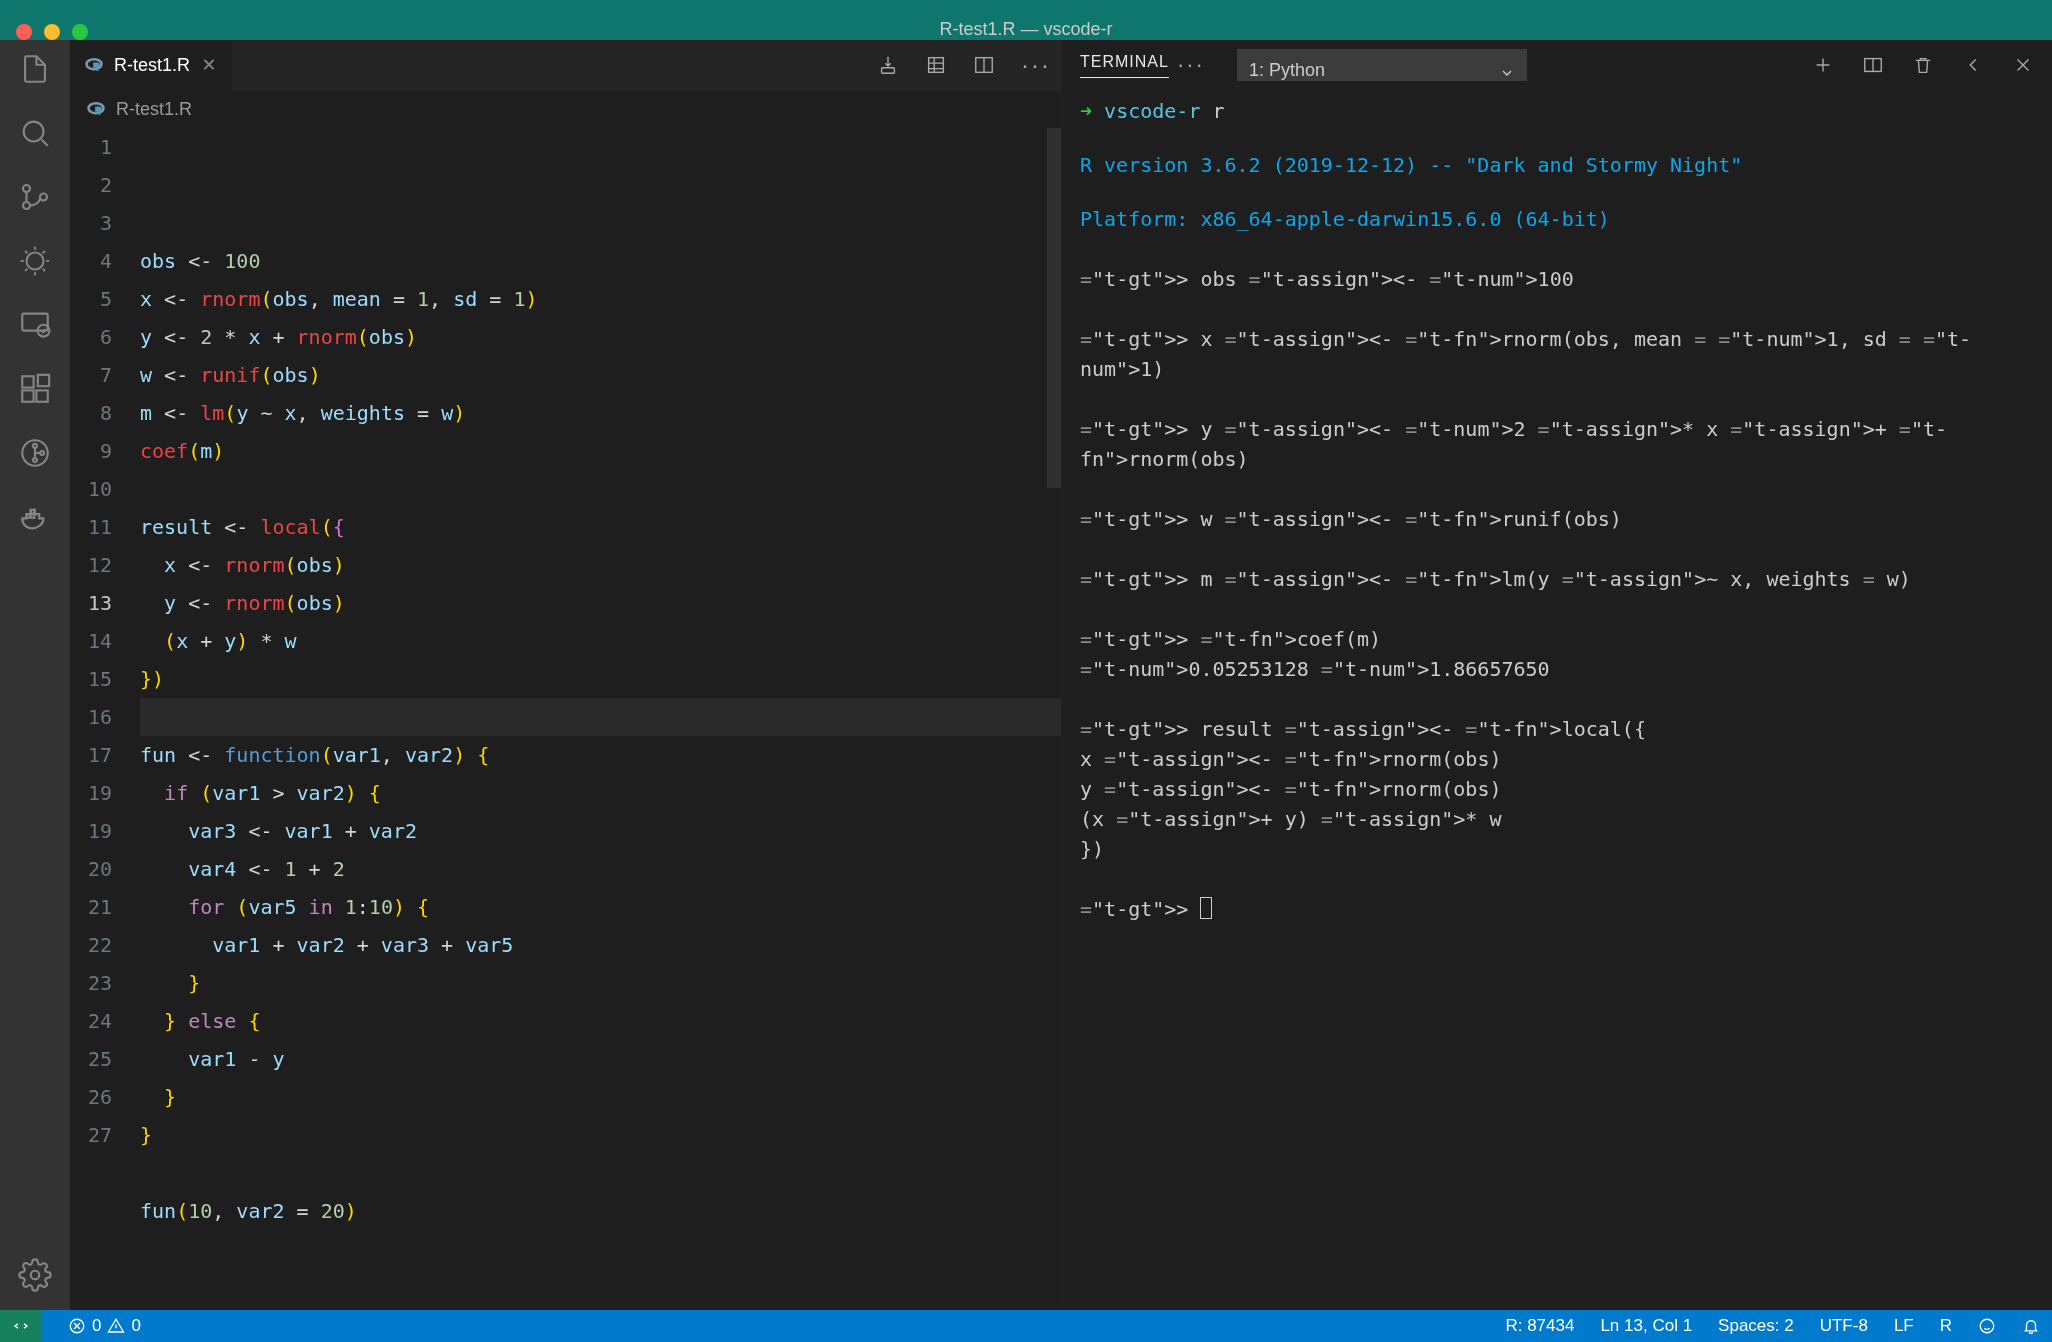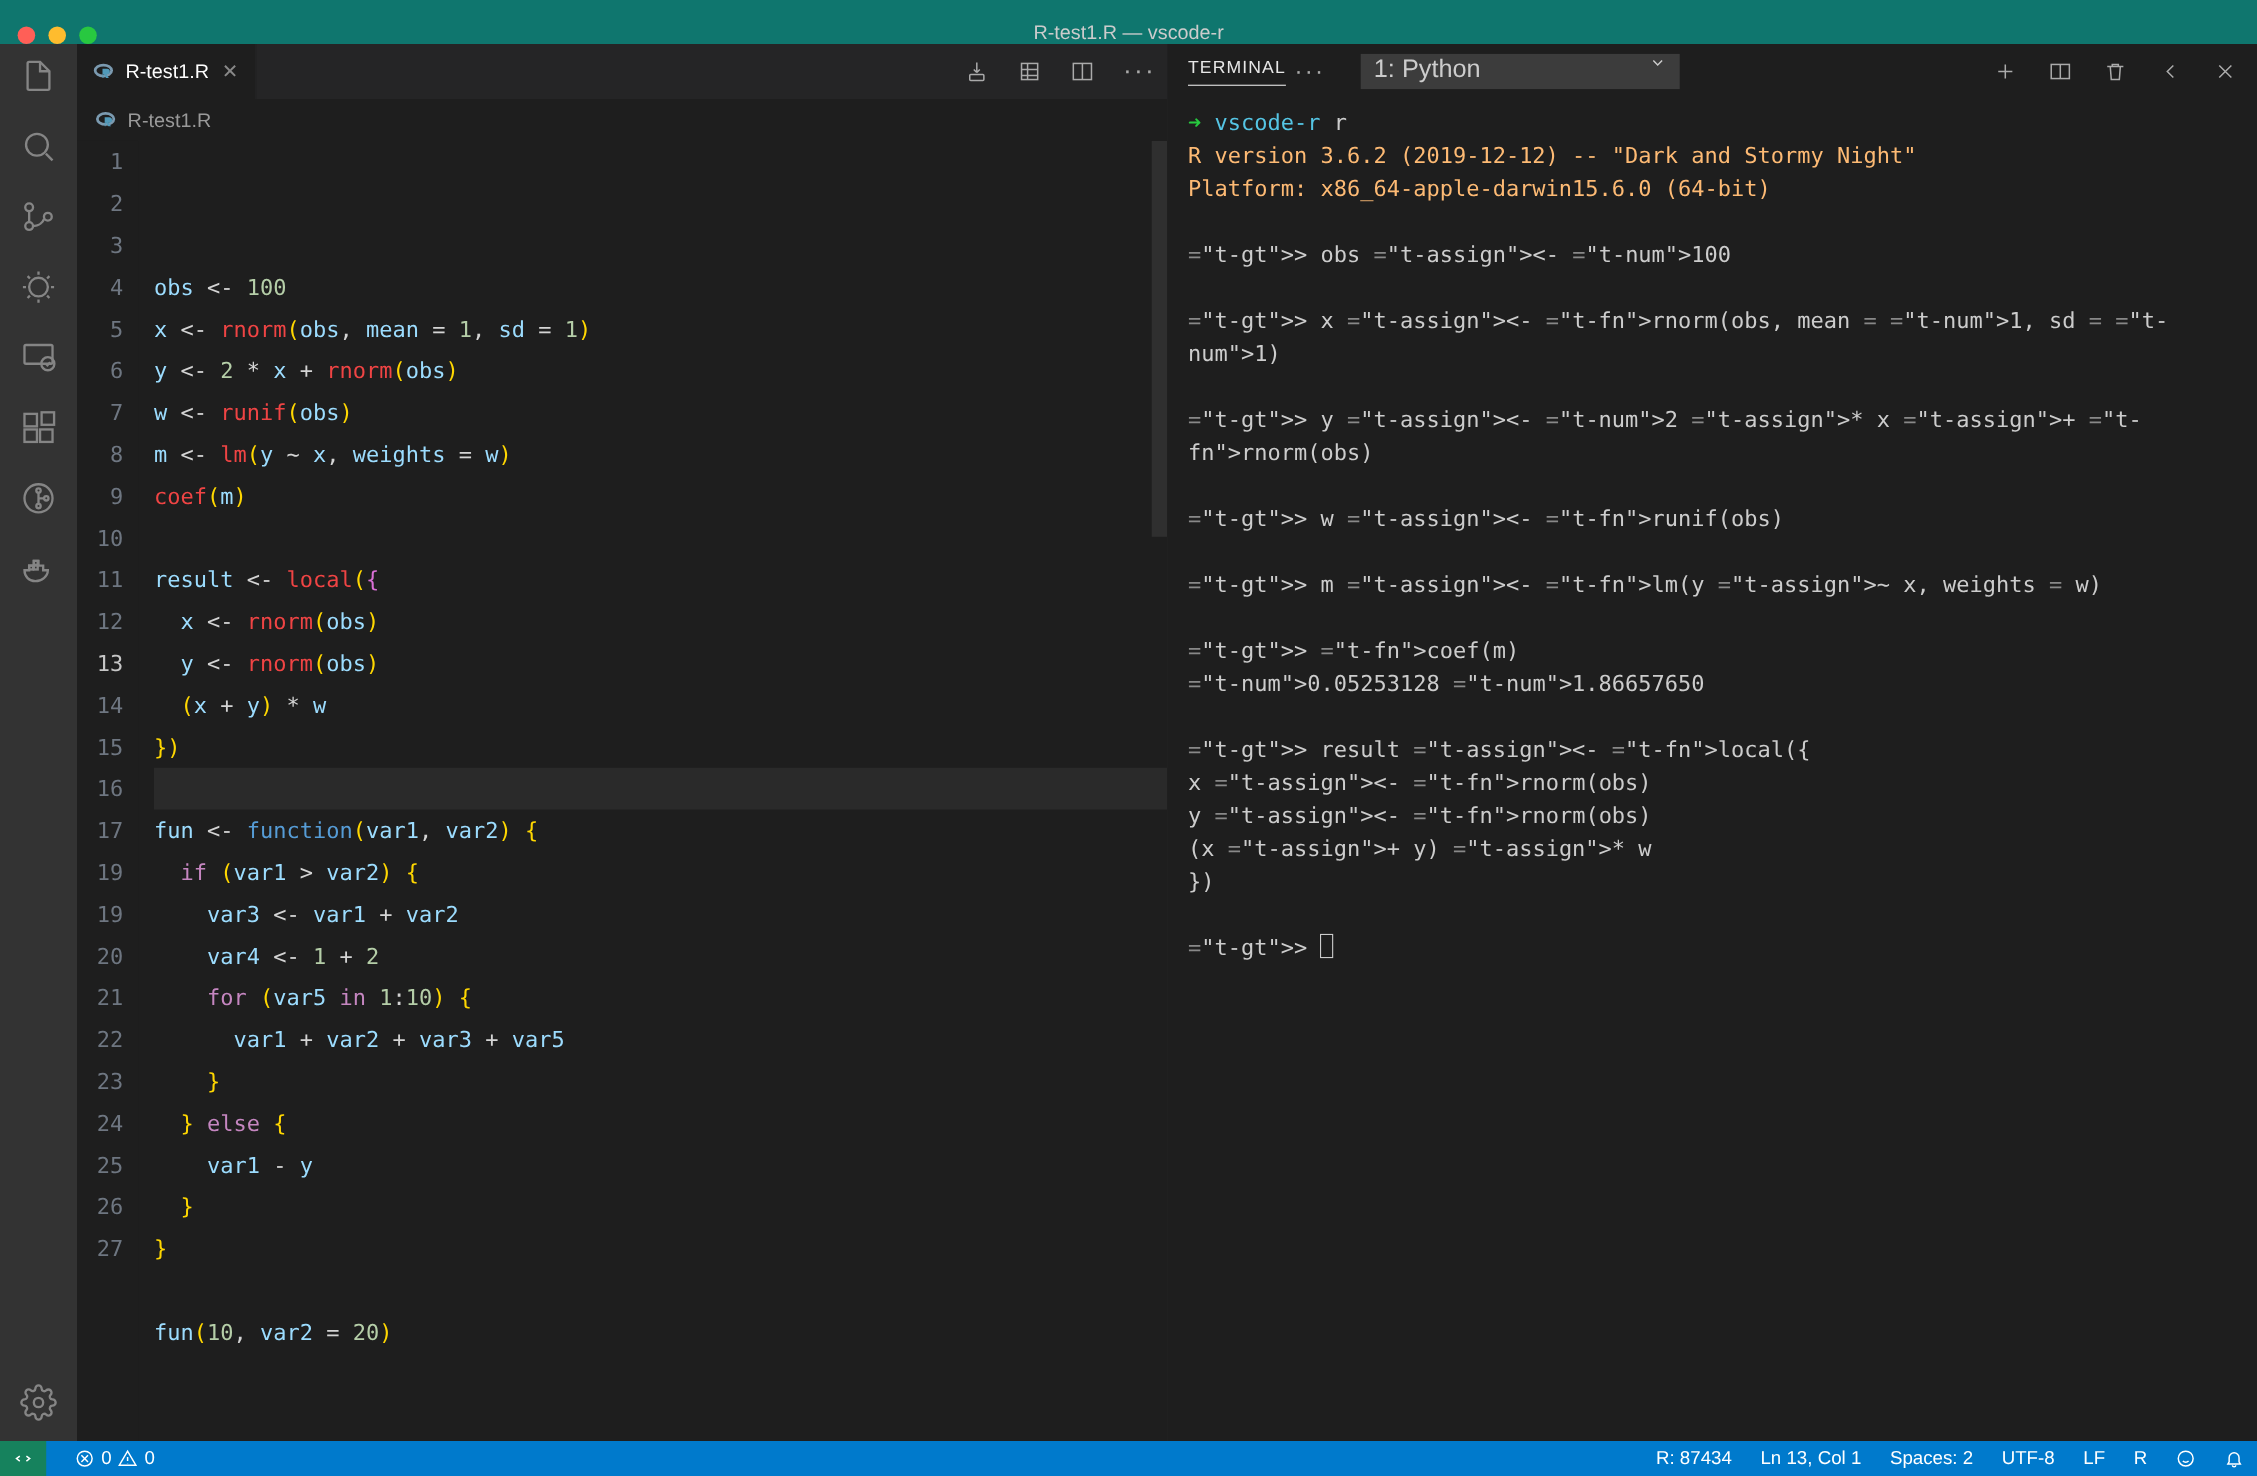--- a/index.html
+++ b/index.html
@@ -72,35 +72,35 @@
   .s-ctl { color:#c586c0; }
 
   
   .panel-header {
     height:50px; display:flex; align-items:center; padding:0 18px; gap:8px; color:#aaa;
   }
   .panel-tab { font-size:16px; letter-spacing:1px; color:#e7e7e7; border-bottom:1px solid #e7e7e7; padding-bottom:6px; cursor:pointer;}
   .panel-menu { color:#aaa; cursor:pointer; font-size:22px; letter-spacing:2px;}
   .term-select {
     margin-left:24px; background:#3c3c3c; color:#ccc; height:32px; width:290px;
-    display:flex; align-items:flex-start; padding:0 12px; font-size:23px; justify-content:space-between;
+    display:flex; align-items:flex-end; padding:0 12px; font-size:18px; justify-content:space-between;
     cursor:pointer;
   }
   .panel-actions { margin-left:auto; display:flex; gap:28px; color:#aaa;}
   .panel-actions .ico{width:22px;height:22px;cursor:pointer;}
   .panel-actions svg{width:22px;height:22px;stroke:currentColor;fill:none;stroke-width:1.5;}
 
   .term-body {
     flex:1; font-family: Menlo, Consolas, monospace; font-size:20px; line-height:30px;
     padding:6px 18px; color:#ccc; overflow:auto;
   }
   .t-prompt-arrow{ color:#27c93f; font-weight:bold;}
   .t-cwd { color:#55c5e4;margin-top:27px; }
   .t-cmd { color:#ccc; }
-  .t-info{ color:#fdba74; }
+  .t-info{ color:#0ea5e9;margin-top:24px; }
   .t-assign{ color:#888;}
   .t-cursor{ display:inline-block; width:12px; height:22px; border:1px solid #ccc; vertical-align:-3px;}
 
   
   .status-bar {
     height:32px; background:#007acc; color:#fff; display:flex; align-items:center;
     font-size:17px; padding:0 12px; gap:20px; flex-shrink:0;
   }
   .status-left{ display:flex; align-items:center; gap:18px;}
   .status-right{ margin-left:auto; display:flex; align-items:center; gap:26px;}

